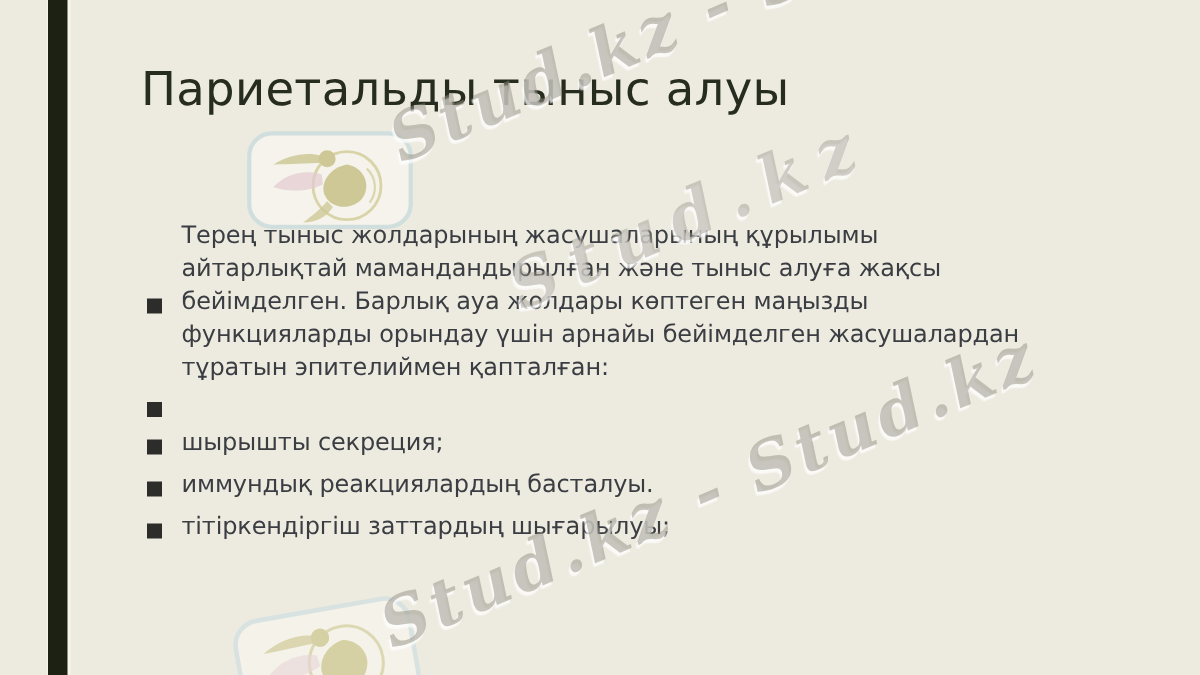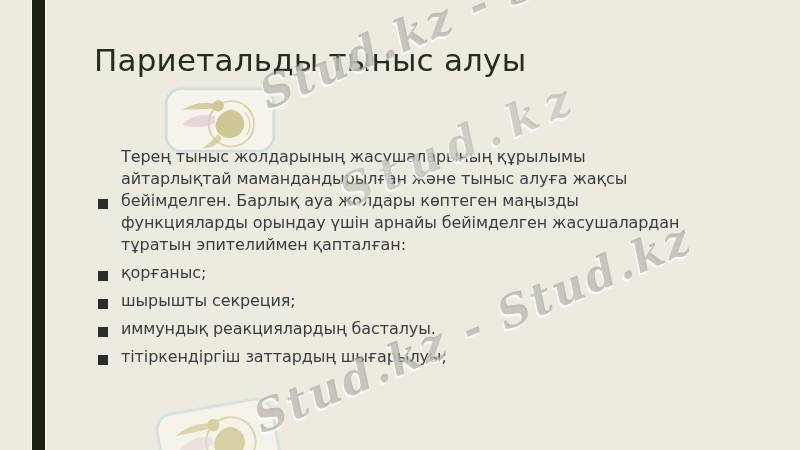--- a/index.html
+++ b/index.html
@@ -59,21 +59,20 @@
 
   <h1 class="title">Париетальды тыныс алуы</h1>
 
   <div class="content">
     <div class="item">
       <span class="marker"></span>
       <p class="txt para">Терең тыныс жолдарының жасушаларының құрылымы айтарлықтай мамандандырылған және тыныс алуға жақсы бейімделген. Барлық ауа жолдары көптеген маңызды функцияларды орындау үшін арнайы бейімделген жасушалардан тұратын эпителиймен қапталған:</p>
     </div>
     <div class="item">
       <span class="marker"></span>
-      <p class="txt">қорғаныс;</p>
     </div>
     <div class="item">
       <span class="marker"></span>
       <p class="txt">шырышты секреция;</p>
     </div>
     <div class="item">
       <span class="marker"></span>
       <p class="txt">иммундық реакциялардың басталуы.</p>
     </div>
     <div class="item">

